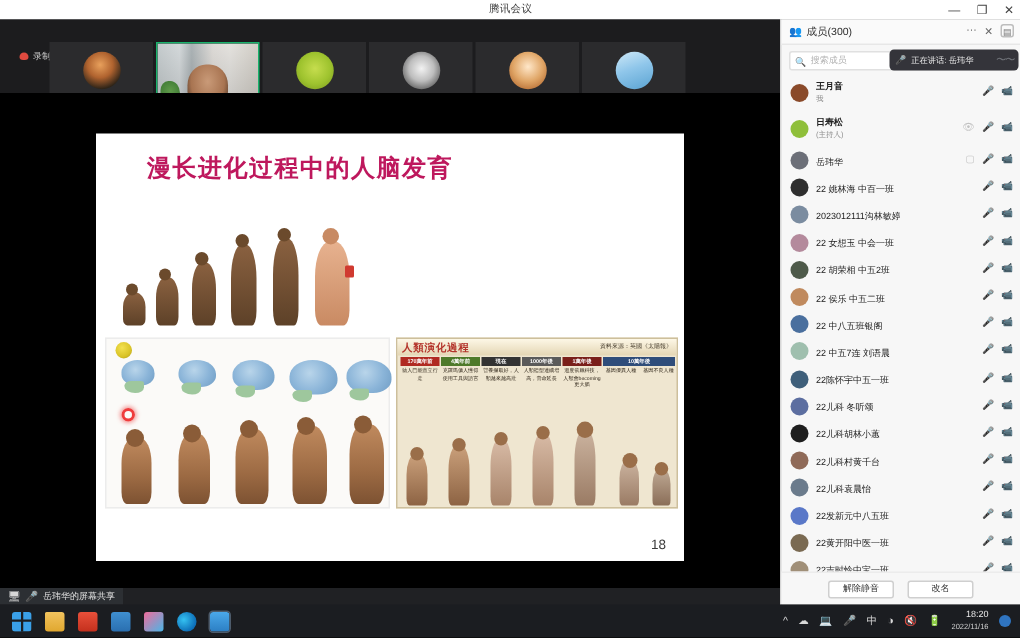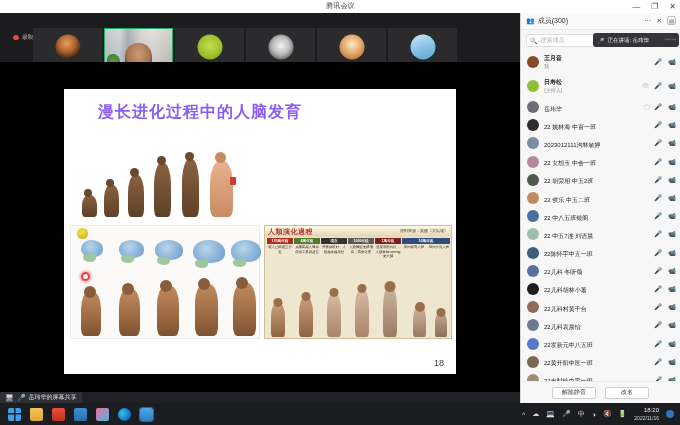--- a/index.html
+++ b/index.html
@@ -94,21 +94,21 @@
   .stage {
     position: absolute; left: 0; top: 62px; width: 520px; height: 330px;
     background: #000;
   }
   .slide {
     position: absolute; left: 64px; top: 27px; width: 392px; height: 285px;
     background: #ffffff;
   }
   .slide-title {
     position: absolute; left: 34px; top: 13px;
-    font-size: 16px; font-weight: 700; color: #8b5cf6; letter-spacing: 1px;
+    font-size: 16px; font-weight: 700; color: #be185d; letter-spacing: 1px;
   }
 
   
   .march { position: absolute; left: 14px; top: 56px; width: 190px; height: 72px; }
   .march .fig {
     position: absolute; bottom: 0;
     background: linear-gradient(180deg, #8a6140 0%, #5d4128 100%);
     border-radius: 42% 42% 18% 18%;
   }
   .march .head {

